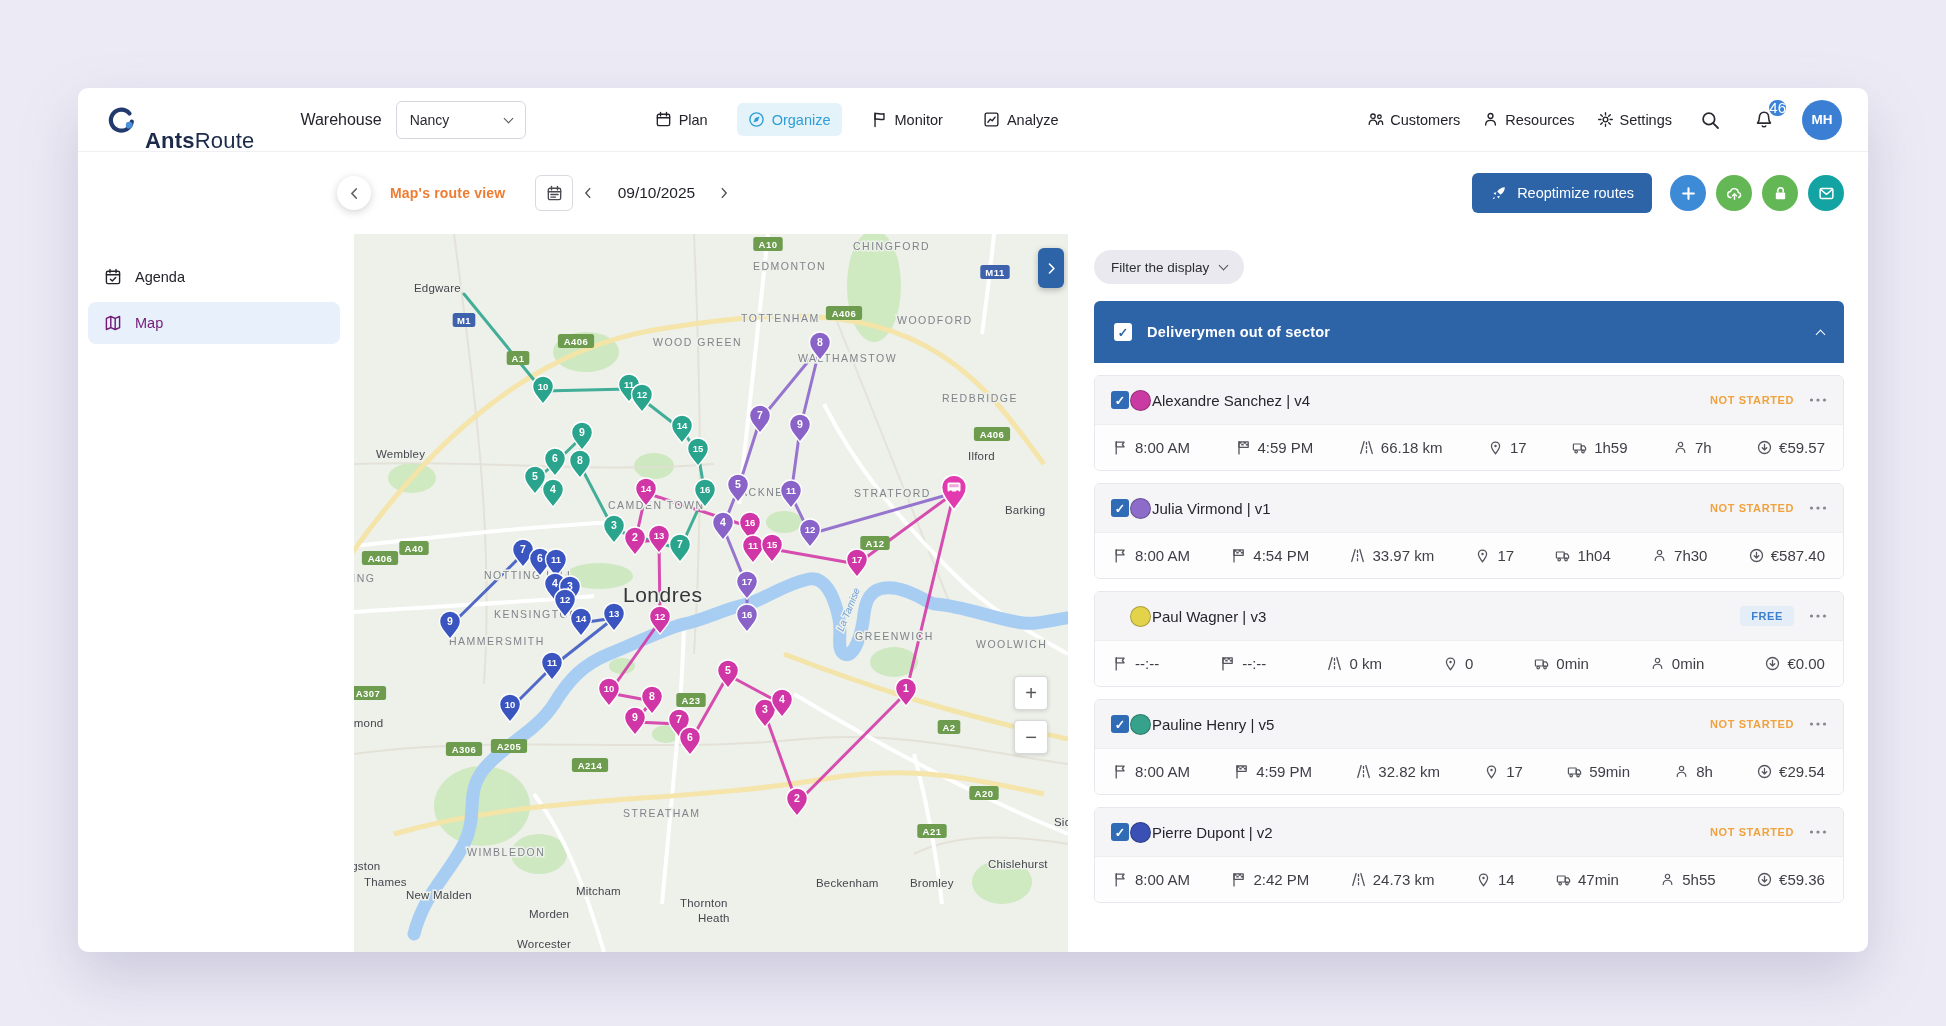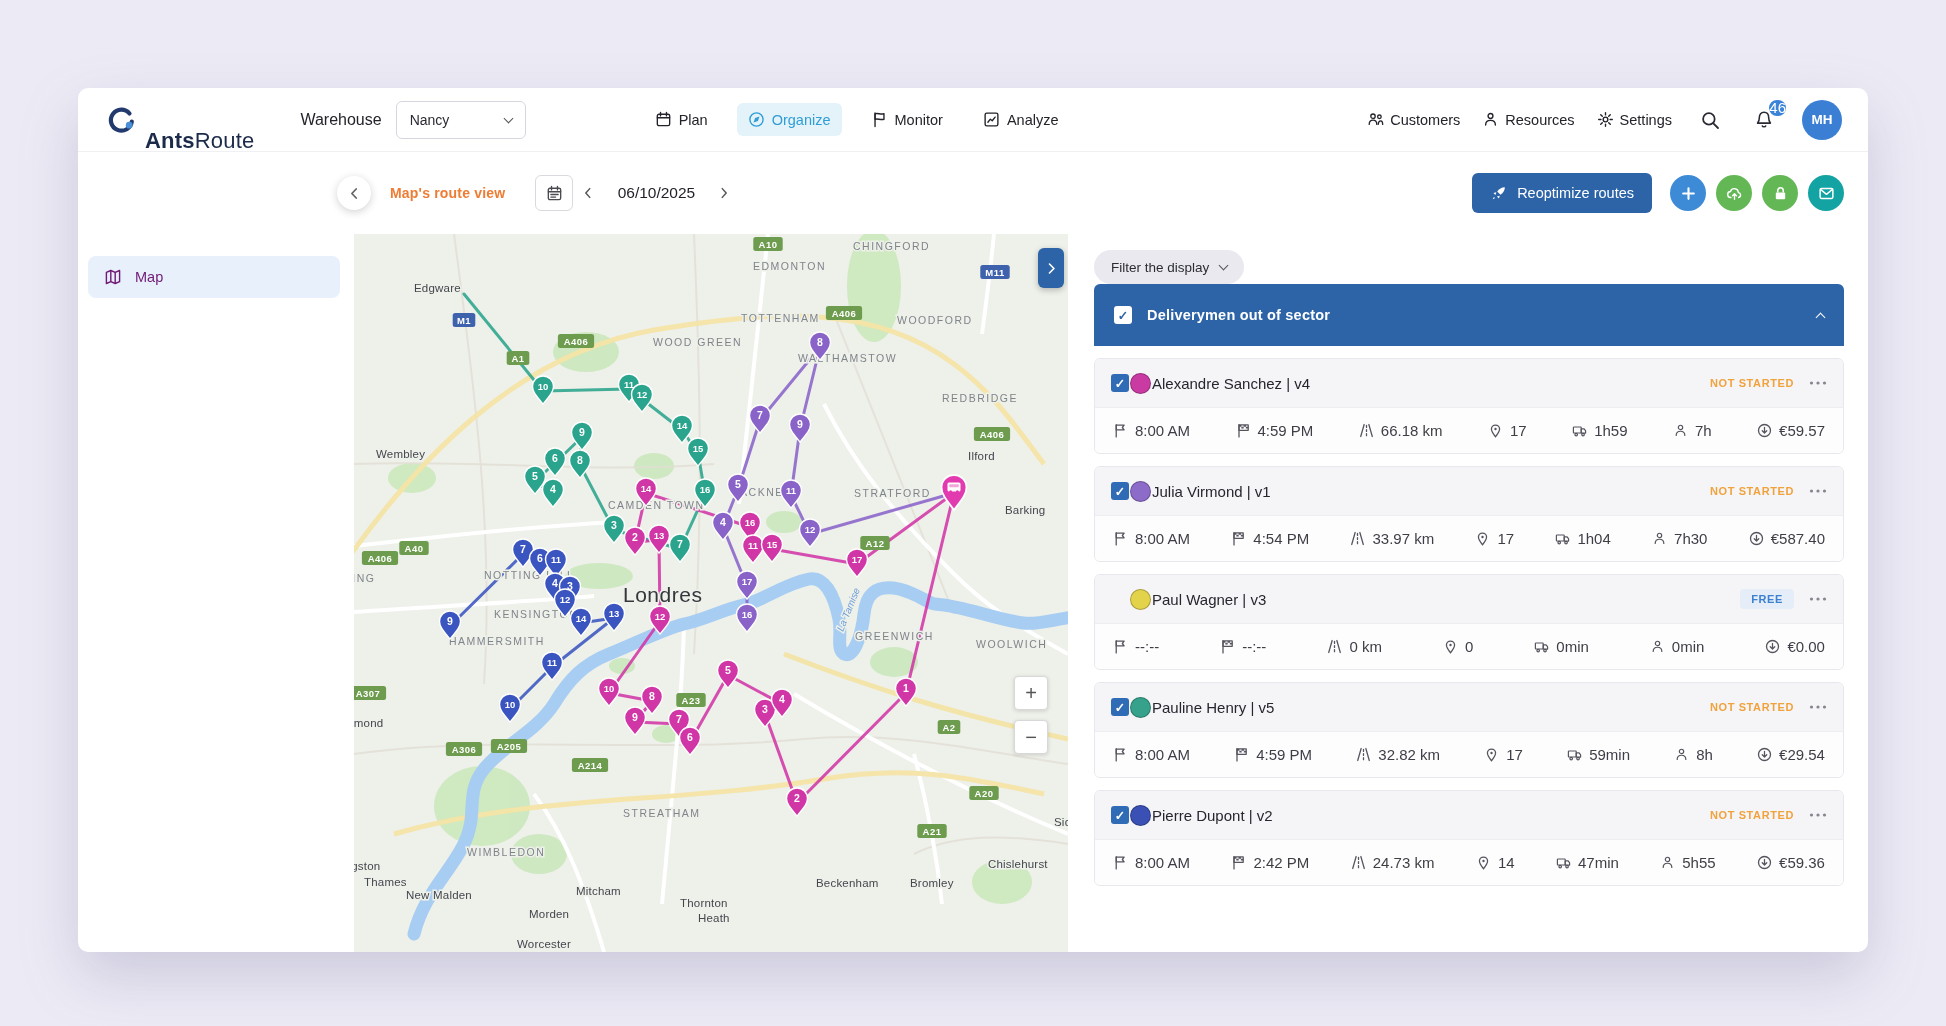--- a/index.html
+++ b/index.html
@@ -70,21 +70,21 @@
   .map-collapse{position:absolute;top:14px;right:4px;width:26px;height:40px;background:#2d64a8;border:none;border-radius:6px;
     color:#fff;cursor:pointer;display:flex;align-items:center;justify-content:center;box-shadow:0 2px 6px rgba(0,0,0,.25);}
   .map-collapse svg{width:13px;height:13px;}
   .zoomers{position:absolute;right:20px;top:442px;display:flex;flex-direction:column;gap:10px;}
   .zoomers button{width:34px;height:34px;background:#fff;border:1px solid #d8d8d8;border-radius:4px;font-size:20px;color:#555;
     cursor:pointer;box-shadow:0 1px 4px rgba(0,0,0,.15);line-height:1;font-family:inherit;padding:0;}
   
   .panel{flex:1;padding:16px 24px 0 26px;display:flex;flex-direction:column;min-width:0;}
   .filter-chip{align-self:flex-start;background:#e9e9ef;border-radius:17px;height:34px;display:flex;align-items:center;gap:11px;
     padding:0 17px;font-size:13.5px;color:#2c2c34;cursor:pointer;}
-  .section-head{height:62px;flex:0 0 62px;background:#2d64a8;border-radius:6px 6px 0 0;display:flex;
+  .section-head{margin-top:17px;height:62px;flex:0 0 62px;background:#2d64a8;border-radius:6px 6px 0 0;display:flex;
     align-items:center;padding:0 20px;gap:15px;}
   .sec-title{color:#fff;font-size:14.5px;font-weight:700;letter-spacing:.2px;}
   .section-head .chev{margin-left:auto;}
   #cards{display:flex;flex-direction:column;gap:12px;padding-top:12px;}
   .dcard{border:1px solid #e7e7ee;border-radius:6px;background:#fff;overflow:hidden;}
   .dcard-head{height:48px;display:flex;align-items:center;padding:0 16px;gap:1px;background:#f5f5f8;}
   .cb{width:18px;height:18px;border-radius:3px;background:#2f6cb5;position:relative;flex:0 0 18px;cursor:pointer;}
   .cb:after{content:"✓";position:absolute;inset:0;display:flex;align-items:center;justify-content:center;color:#fff;
     font-size:12.5px;font-weight:700;}
   .cb.white{background:#fff;}
@@ -210,20 +210,29 @@
               <path d="M7.5 14.4c.3 1 2.7 1 3 0"></path>
             </svg>
           <span class="nbadge">46</span>
         </button>
         <div class="avatar">MH</div>
       </div>
     </header>
 
     <div class="body-row">
       <aside class="sidebar" id="sidebar">
+          <div class="side-item">
+            <span class="i">
+              <svg viewBox="0 0 18 18" fill="none" stroke="currentColor" stroke-width="1.4" stroke-linecap="round" stroke-linejoin="round">
+                <rect x="2.4" y="3.2" width="13.2" height="12.4" rx="1.6"></rect>
+                <path d="M2.4 6.8h13.2M6 1.4v3.4M12 1.4v3.4M6.4 11.2l1.9 1.9 3.4-3.6"></path>
+              </svg>
+            </span>
+            <span>Agenda</span>
+          </div>
           <div class="side-item active">
             <span class="i">
               <svg viewBox="0 0 18 18" fill="none" stroke="currentColor" stroke-width="1.4" stroke-linejoin="round">
                 <path d="M2.4 4.3l4.4-1.8 4.4 1.8 4.4-1.8v11.2l-4.4 1.8-4.4-1.8-4.4 1.8z"></path>
                 <path d="M6.8 2.5v11.2M11.2 4.3v11.2"></path>
               </svg>
             </span>
             <span>Map</span>
           </div>
         </aside>
@@ -240,21 +249,21 @@
             <svg viewBox="0 0 16 16" fill="none" stroke="currentColor" stroke-width="1.3" stroke-linecap="round" stroke-linejoin="round">
                 <rect x="2.2" y="3" width="11.6" height="10.8" rx="1.5"></rect>
                 <path d="M2.2 6.4h11.6M5.2 1.4v3.2M10.8 1.4v3.2M4.6 9h2M7 9h2M9.4 9h2M4.6 11.4h2M7 11.4h2"></path>
               </svg>
           </button>
           <button class="chev-btn">
             <svg viewBox="0 0 16 16" fill="none" stroke="#555" stroke-width="1.7" stroke-linecap="round" stroke-linejoin="round">
                 <path d="M10 3L5.5 8 10 13"></path>
               </svg>
           </button>
-          <span class="date">06/10/2025</span>
+          <span class="date">09/10/2025</span>
           <button class="chev-btn">
             <svg viewBox="0 0 16 16" fill="none" stroke="#555" stroke-width="1.7" stroke-linecap="round" stroke-linejoin="round">
                 <path d="M6 3l4.5 5L6 13"></path>
               </svg>
           </button>
           <div class="sub-right">
             <button class="reopt">
               <svg viewBox="0 0 16 16" fill="#fff">
                   <path d="M14 2c-3 .1-5.6 1.5-7.2 4L9.9 9.1C12.4 7.5 13.9 5 14 2z"></path>
                   <path d="M6 6.8L3.2 7.6l1.9 1.9zM9.2 10l-.8 2.8-1.9-1.9z"></path>

